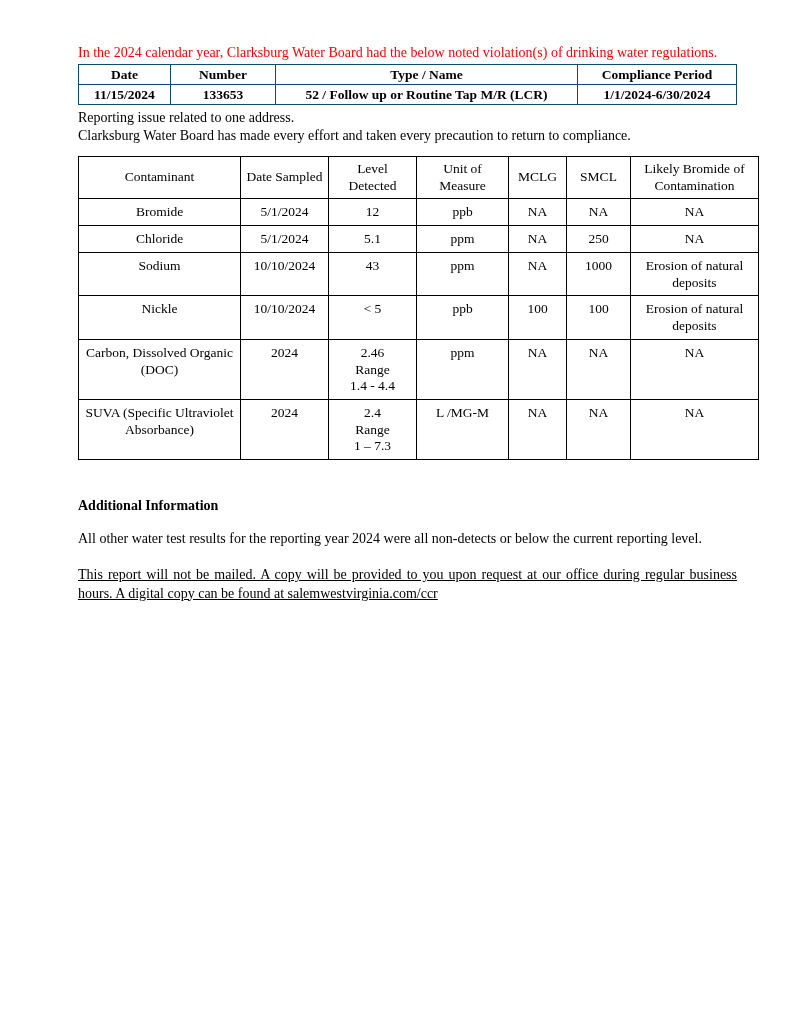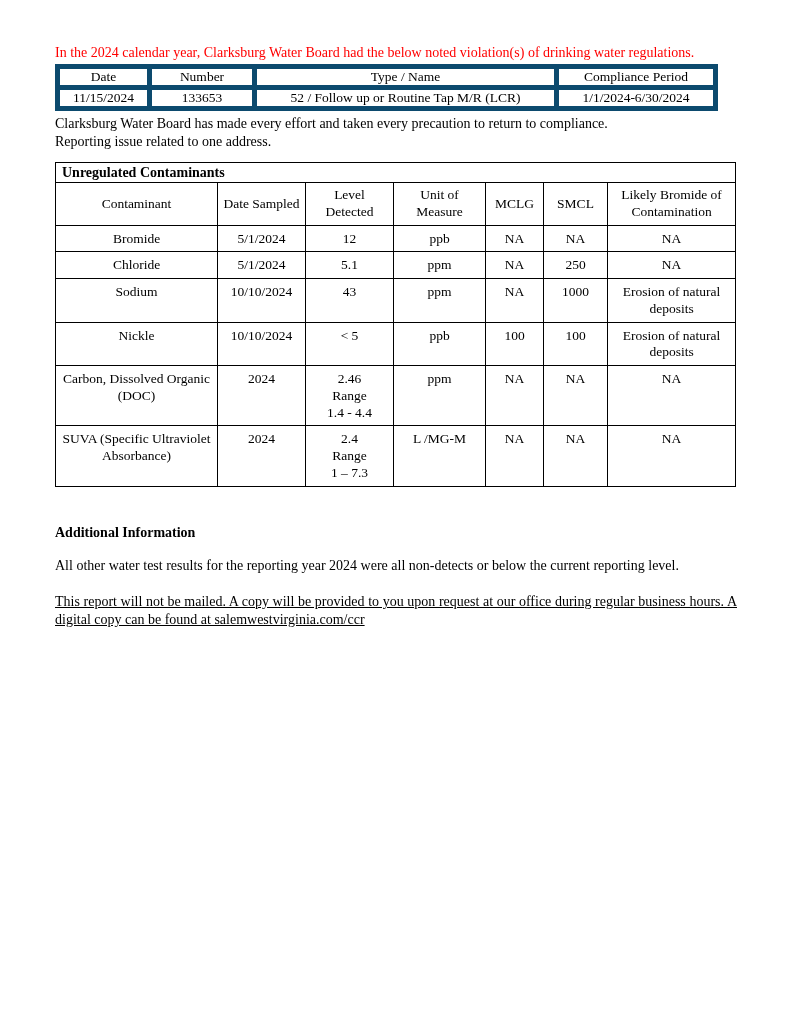--- a/index.html
+++ b/index.html
@@ -5,37 +5,37 @@
   * { margin: 0; padding: 0; box-sizing: border-box; }
   html, body { background: #ffffff; }
   .page {
     position: relative;
     width: 791px;
     height: 1023px;
     background: #ffffff;
     font-family: "Liberation Serif", serif;
     font-size: 14px;
     color: #000000;
-    padding: 44px 54px 0 55px;
+    padding: 44px 54px 0 78px;
     overflow: hidden;
   }
   .violation-text {
     color: #ff0000;
     text-align: justify;
     line-height: 1.22;
   }
   table { border-collapse: collapse; table-layout: fixed; }
 
   
   .v-table { width: 658px; margin-top: 3px; }
   .v-table th, .v-table td {
-    border: 5px solid #0c4a6e;
+    border: 1px solid #0c4a6e;
     text-align: center;
     vertical-align: middle;
-    font-weight: normal;
+    font-weight: bold;
     font-size: 13.5px;
     height: 20px;
     padding: 0 2px;
     overflow: hidden;
   }
 
   .notes { margin-top: 4px; line-height: 1.28; }
 
   
   .c-table { width: 680px; margin-top: 11px; }
@@ -90,38 +90,35 @@
         <tr>
           <td>11/15/2024</td>
           <td>133653</td>
           <td>52 / Follow up or Routine Tap M/R (LCR)</td>
           <td>1/1/2024-6/30/2024</td>
         </tr>
       </tbody>
   </table>
 
   <div class="notes">
+    <div>Reporting issue related to one address.</div>
     <div>Clarksburg Water Board has made every effort and taken every precaution to return to compliance.</div>
-    <div>Reporting issue related to one address.</div>
   </div>
 
   <table class="c-table">
     <colgroup>
       <col style="width:162px">
         <col style="width:88px">
         <col style="width:88px">
         <col style="width:92px">
         <col style="width:58px">
         <col style="width:64px">
         <col style="width:128px">
     </colgroup>
     <tbody>
-      <tr>
-        <td class="c-title-cell" colspan="7">Unregulated Contaminants</td>
-      </tr>
       <tr>
           <th>Contaminant</th>
           <th>Date Sampled</th>
           <th>Level Detected</th>
           <th>Unit of Measure</th>
           <th>MCLG</th>
           <th>SMCL</th>
           <th>Likely Bromide of Contamination</th>
         </tr>
     <tr>

